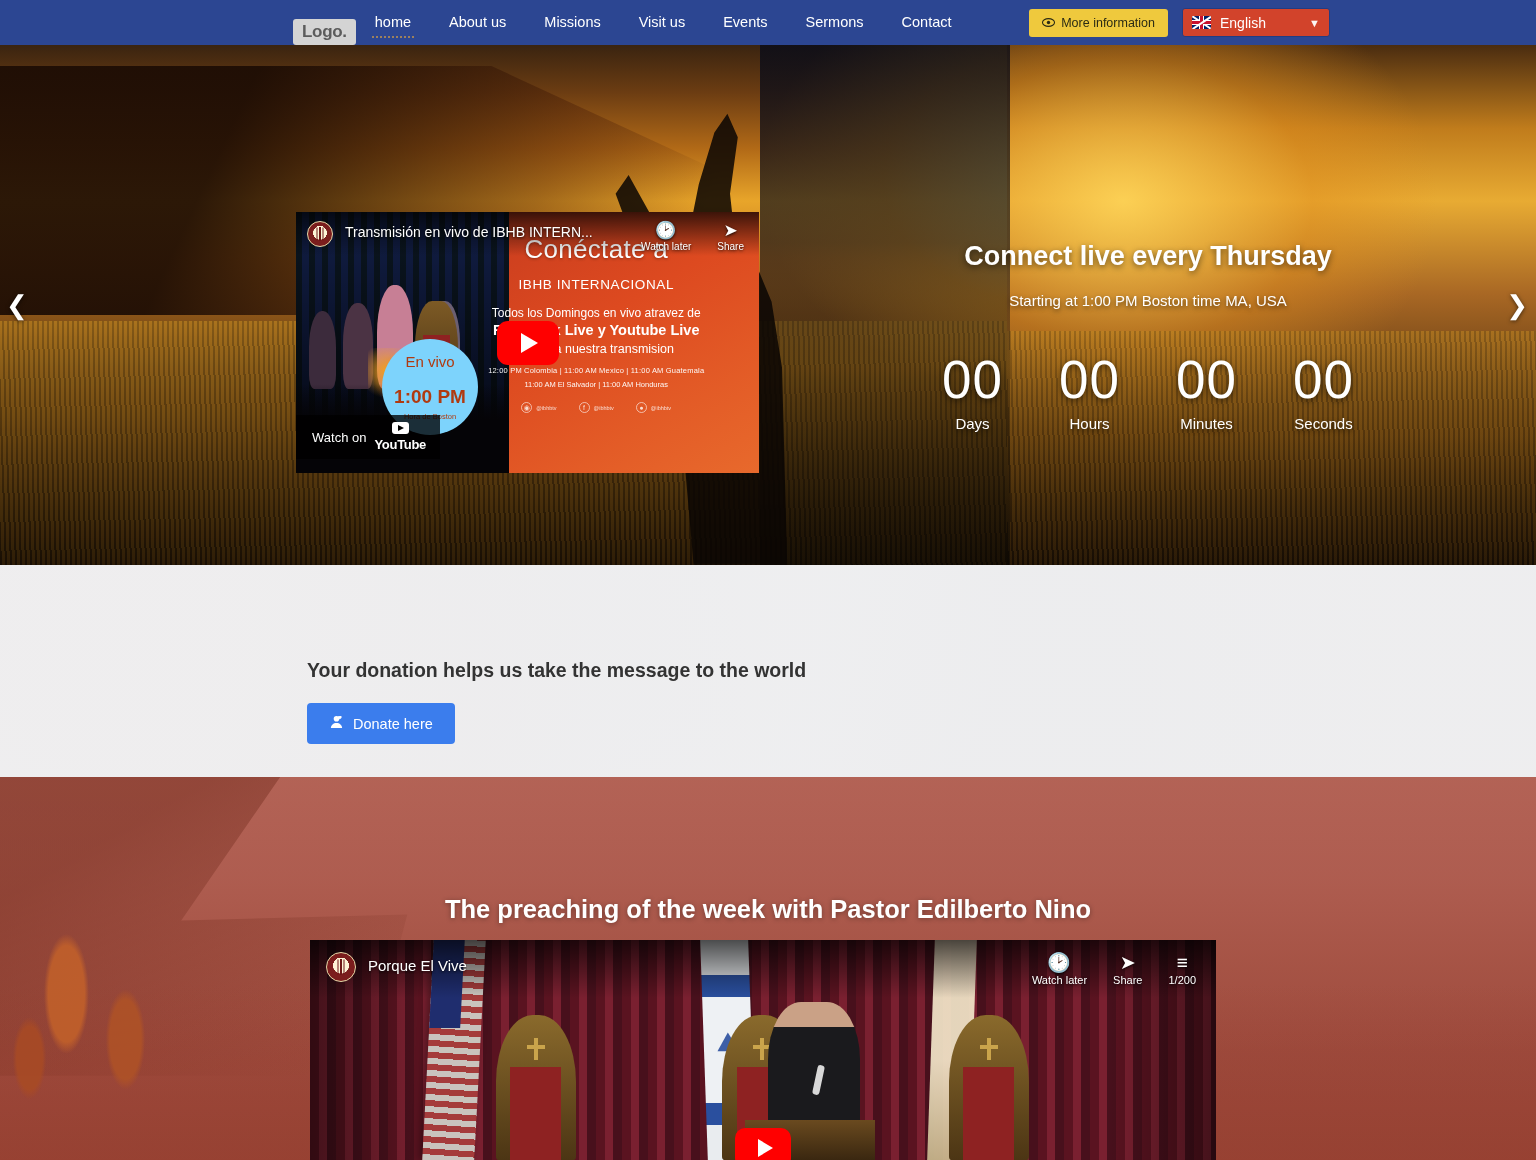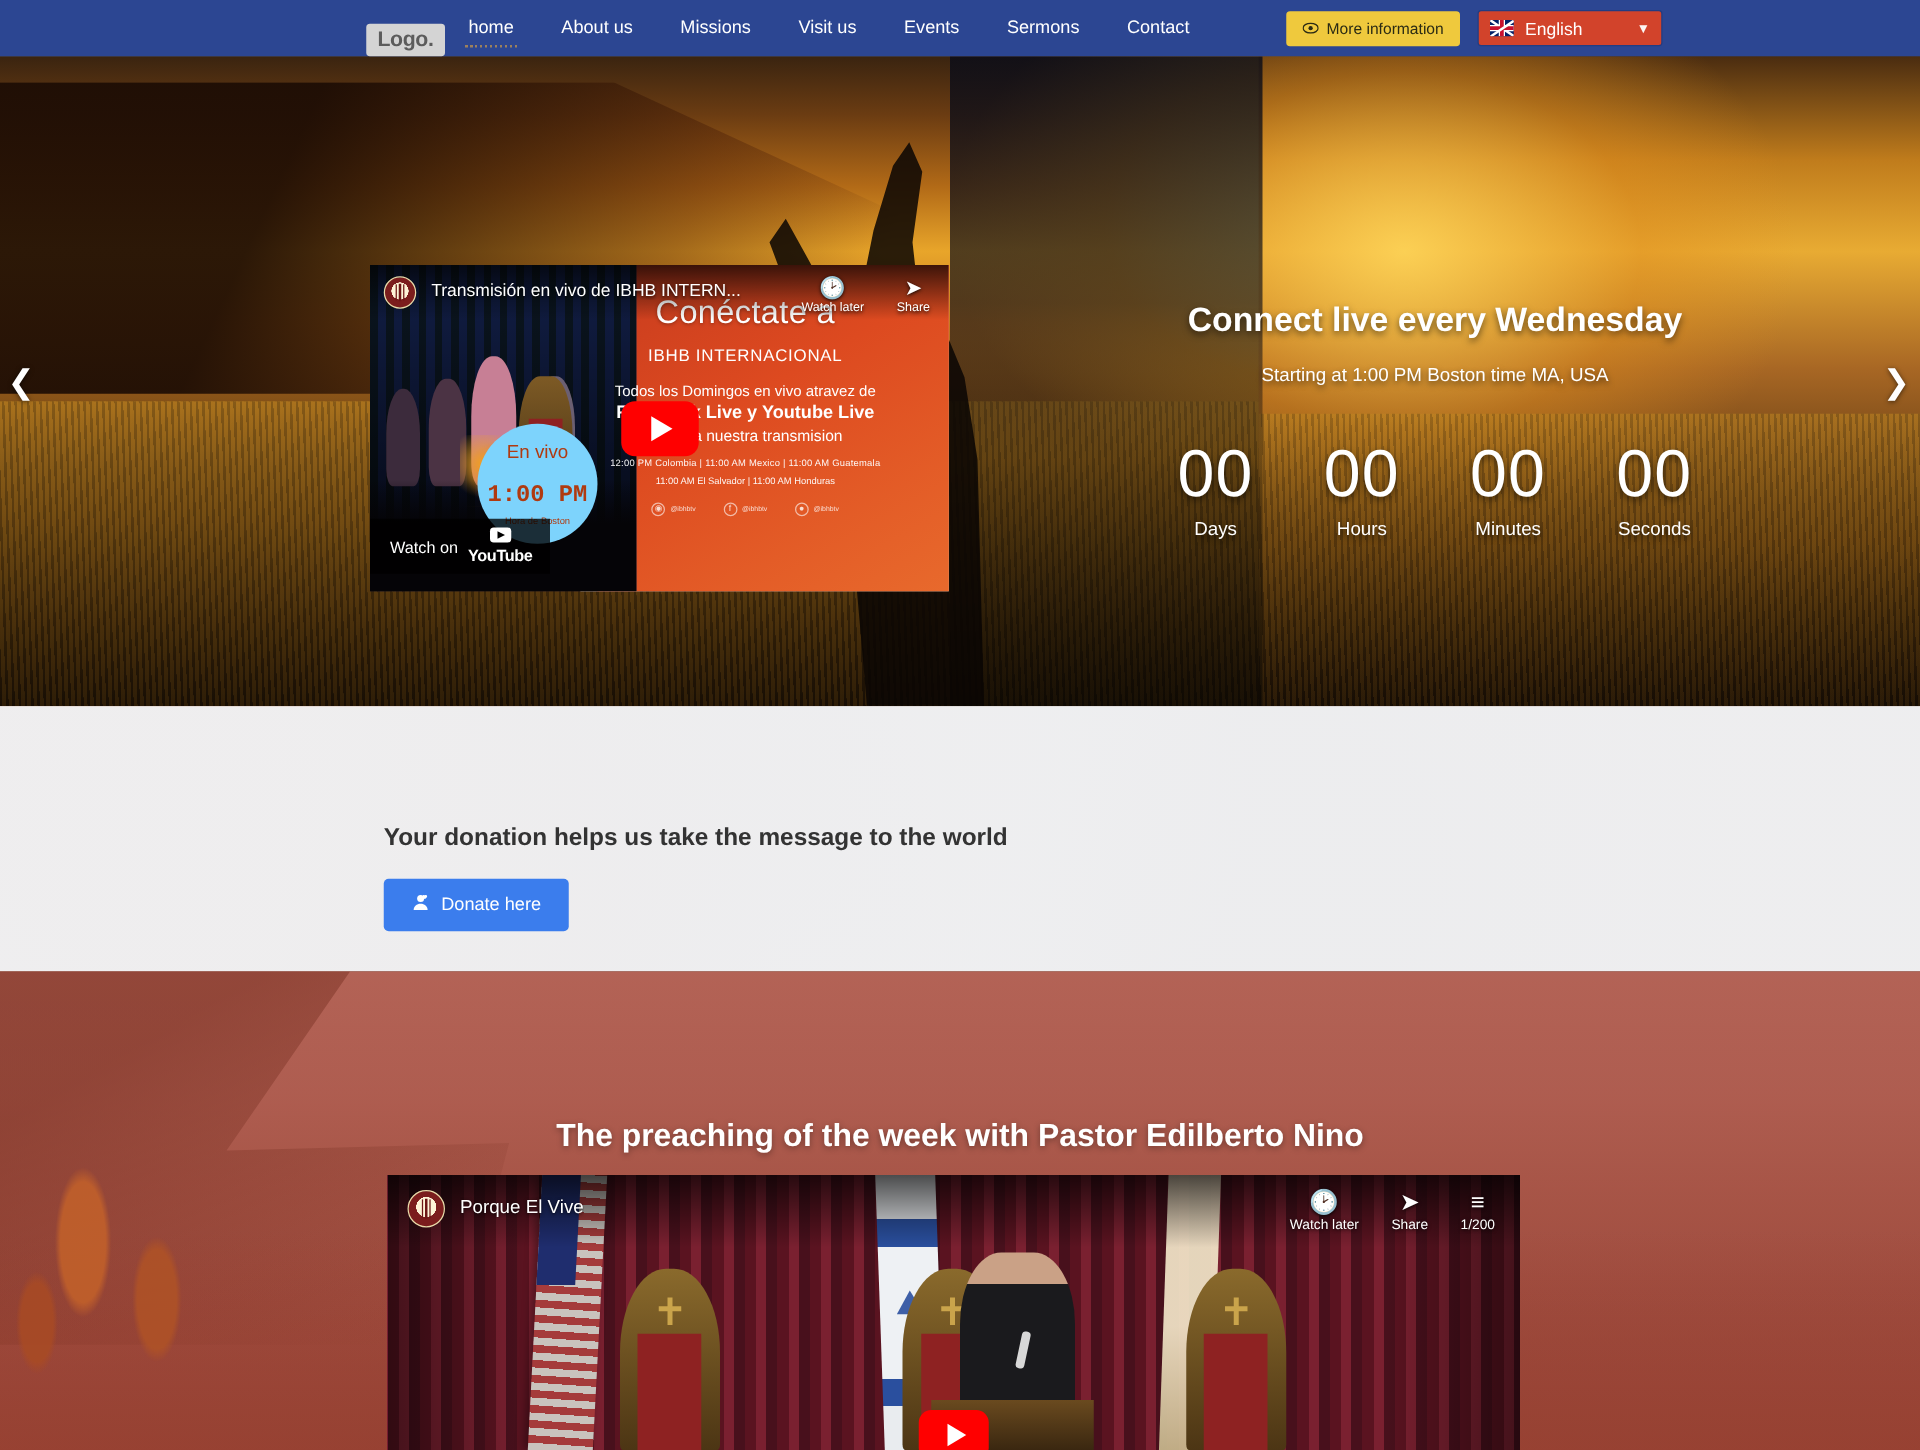--- a/index.html
+++ b/index.html
@@ -275,21 +275,21 @@
     font-style: normal; font-size: 7px; line-height: 10px; text-align: center;
   }
   .live-badge {
     position: absolute; left: 86px; top: 127px;
     width: 96px; height: 96px; border-radius: 50%;
     background: #7dd3fc; color: #B03A10;
     display: flex; flex-direction: column; align-items: center; justify-content: center;
     z-index: 8; line-height: 1.15;
   }
   .live-badge .l1 { font-size: 15px; }
-  .live-badge .l2 { font-size: 19px; font-weight: 600; margin-top: 16px; font-family: Liberation Mono, monospace; }
+  .live-badge .l2 { font-size: 19px; font-weight: 600; margin-top: 16px; }
   .live-badge .l3 { font-size: 7.5px; margin-top: 5px; }
   .play-btn {
     position: absolute; left: 50%; top: 50%; transform: translate(-50%,-50%);
     width: 62px; height: 44px; border-radius: 11px;
     background: #f00; z-index: 10; cursor: pointer;
     display: flex; align-items: center; justify-content: center;
   }
   .play-btn::after {
     content: ""; border-left: 17px solid #fff;
     border-top: 10px solid transparent; border-bottom: 10px solid transparent;
@@ -599,21 +599,21 @@
     <div class="watch-on">
       <span>Watch on</span>
       <span class="yt-logo-mini">
         <span class="box"></span>
           <span>YouTube</span>
       </span>
     </div>
   </div>
 
   <div class="countdown-wrap">
-    <div class="cd-title">Connect live every Wednesday</div>
+    <div class="cd-title">Connect live every Thursday</div>
     <div class="cd-sub">Starting at 1:00 PM Boston time MA, USA</div>
     <div class="cd-items">
       <div class="cd-item">
         <div class="cd-num">00</div>
         <div class="cd-lbl">Days</div>
       </div>
       <div class="cd-item">
         <div class="cd-num">00</div>
         <div class="cd-lbl">Hours</div>
       </div>

